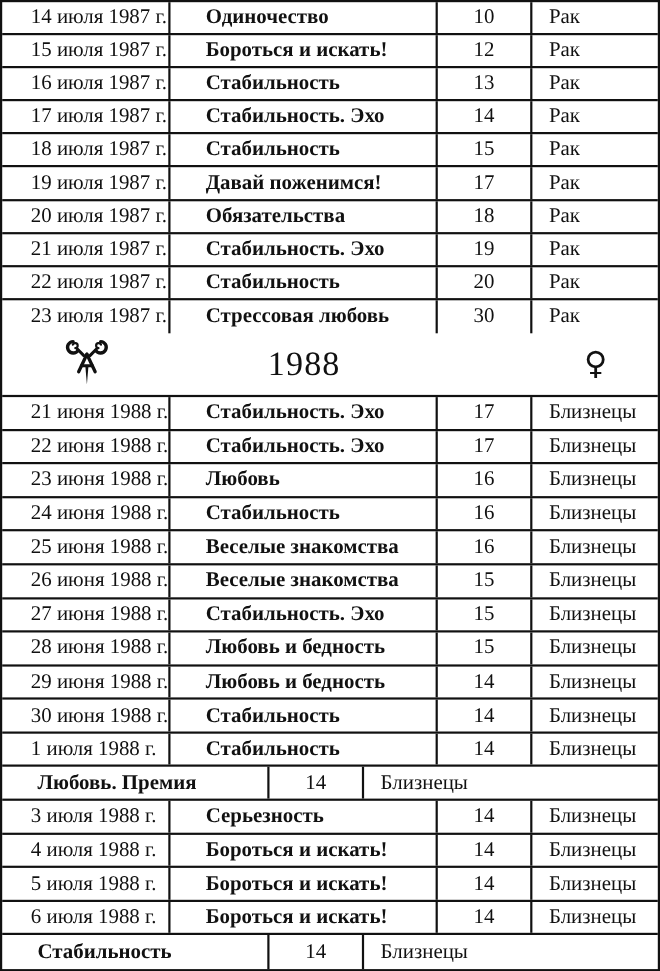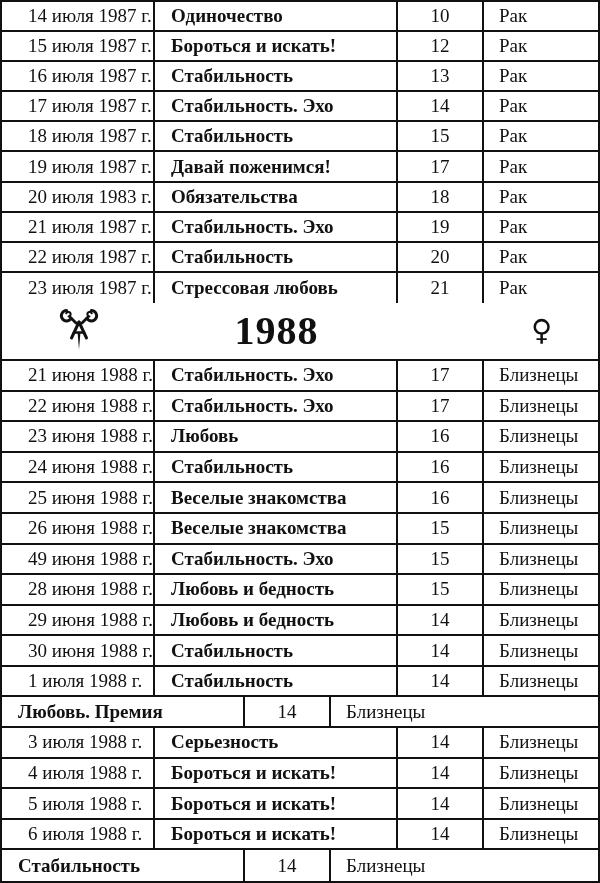--- a/index.html
+++ b/index.html
@@ -29,33 +29,33 @@
   .sec-b .trow{height:30.6px;}
   .trow:last-child{border-bottom:none;}
   .cell{
     display:flex;align-items:center;
     box-sizing:border-box;
     font-size:19px;
     white-space:nowrap;
     overflow:hidden;
   }
   .c-date{width:153px;border-right:2px solid #111;padding-left:26px;}
-  .c-title{width:243px;border-right:2px solid #111;padding-left:16px;font-weight:700;}
+  .c-title{width:243px;border-right:2px solid #111;padding-left:32px;font-weight:700;}
   .c-num{width:86px;border-right:2px solid #111;justify-content:center;padding-left:0;}
   .c-sign{width:114px;padding-left:15px;}
   .year-row{
     height:58px;
     display:flex;flex-direction:row;align-items:center;
     border-bottom:2px solid #111;
     box-sizing:border-box;
     flex:0 0 auto;
   }
   .yr-left{width:153px;display:flex;justify-content:center;align-items:center;}
   .yr-mid{width:243px;display:flex;justify-content:center;align-items:center;
-    font-size:40px;font-weight:700;letter-spacing:1px;}
+    font-size:31px;font-weight:400;letter-spacing:1px;}
   .yr-spacer{width:87px;}
   .yr-right{width:113px;display:flex;justify-content:center;align-items:center;
     font-family:"DejaVu Sans", sans-serif;font-size:29px;font-weight:400;line-height:1;}
   .crab svg{display:block;}
 </style>
 </head>
 <body>
 
 <div id="page">
   <div id="tbl">
@@ -90,41 +90,41 @@
           <div class="cell c-num">15</div>
           <div class="cell c-sign">Рак</div>
         </div>
         <div class="trow">
           <div class="cell c-date">19 июля 1987 г.</div>
           <div class="cell c-title">Давай поженимся!</div>
           <div class="cell c-num">17</div>
           <div class="cell c-sign">Рак</div>
         </div>
         <div class="trow">
-          <div class="cell c-date">20 июля 1983 г.</div>
+          <div class="cell c-date">20 июля 1987 г.</div>
           <div class="cell c-title">Обязательства</div>
           <div class="cell c-num">18</div>
           <div class="cell c-sign">Рак</div>
         </div>
         <div class="trow">
           <div class="cell c-date">21 июля 1987 г.</div>
           <div class="cell c-title">Стабильность. Эхо</div>
           <div class="cell c-num">19</div>
           <div class="cell c-sign">Рак</div>
         </div>
         <div class="trow">
           <div class="cell c-date">22 июля 1987 г.</div>
           <div class="cell c-title">Стабильность</div>
           <div class="cell c-num">20</div>
           <div class="cell c-sign">Рак</div>
         </div>
         <div class="trow">
           <div class="cell c-date">23 июля 1987 г.</div>
           <div class="cell c-title">Стрессовая любовь</div>
-          <div class="cell c-num">21</div>
+          <div class="cell c-num">30</div>
           <div class="cell c-sign">Рак</div>
         </div>
       </div>
       <div class="sec-b">
         <div class="year-row">
           <div class="yr-left">
   <span class="crab">
     <svg width="40" height="46" viewBox="0 0 40 46" xmlns="http://www.w3.org/2000/svg">
       <g stroke="#111" fill="none" stroke-linecap="round">
         <path d="M20 14 L12.5 30" stroke-width="3"></path>
@@ -175,21 +175,21 @@
           <div class="cell c-num">16</div>
           <div class="cell c-sign">Близнецы</div>
         </div>
         <div class="trow">
           <div class="cell c-date">26 июня 1988 г.</div>
           <div class="cell c-title">Веселые знакомства</div>
           <div class="cell c-num">15</div>
           <div class="cell c-sign">Близнецы</div>
         </div>
         <div class="trow">
-          <div class="cell c-date">49 июня 1988 г.</div>
+          <div class="cell c-date">27 июня 1988 г.</div>
           <div class="cell c-title">Стабильность. Эхо</div>
           <div class="cell c-num">15</div>
           <div class="cell c-sign">Близнецы</div>
         </div>
         <div class="trow">
           <div class="cell c-date">28 июня 1988 г.</div>
           <div class="cell c-title">Любовь и бедность</div>
           <div class="cell c-num">15</div>
           <div class="cell c-sign">Близнецы</div>
         </div>

